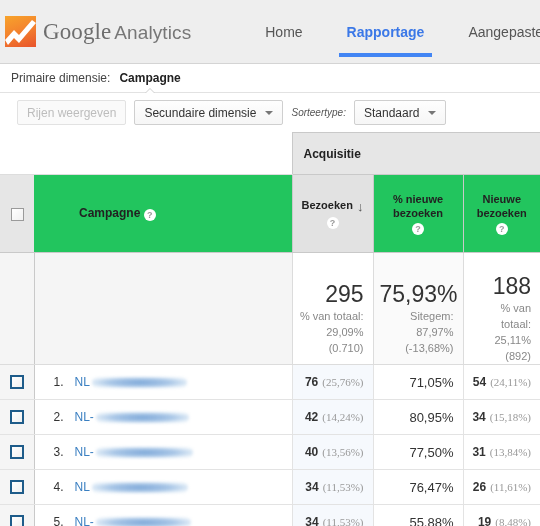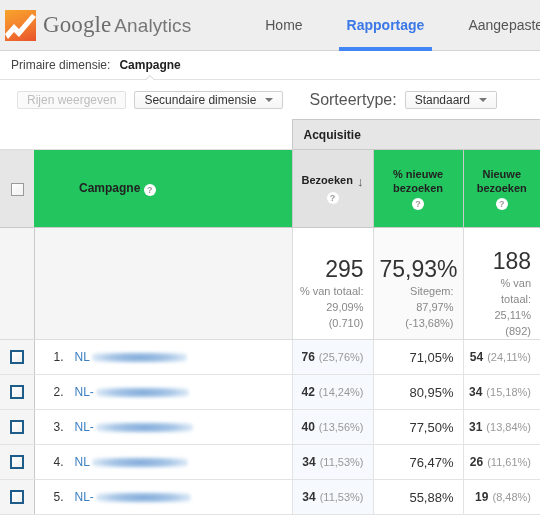--- a/index.html
+++ b/index.html
@@ -8,21 +8,21 @@
     width: 540px; height: 526px;
     overflow: hidden;
     background: #fff;
     font-family: "Liberation Sans", sans-serif;
     -webkit-font-smoothing: antialiased;
   }
 
   
   .app-header {
     position: relative;
-    height: 51px;
+    height: 64px;
     background: #eeeeee;
     border-bottom: 1px solid #d4d4d4;
     display: flex;
     align-items: center;
   }
   .brand { display: flex; align-items: center; padding-left: 5px; }
   .ga-logo {
     width: 31px; height: 31px;
     background: linear-gradient(160deg, #f7a32b 0%, #f4852e 45%, #e8532b 100%);
     position: relative;
@@ -96,21 +96,21 @@
   
   .toolbar {
     height: 39px;
     display: flex;
     align-items: center;
     padding-left: 17px;
     background: #fff;
     gap: 8px;
   }
   .btn {
-    height: 18px;
+    height: 25px;
     display: inline-flex;
     align-items: center;
     padding: 0 9px;
     border: 1px solid #cfcfcf;
     border-radius: 2px;
     background: linear-gradient(#fefefe, #f6f6f6);
     font-size: 12px;
     color: #333;
     white-space: nowrap;
     cursor: pointer;
@@ -121,21 +121,21 @@
     border-color: #e2e2e2;
     cursor: default;
   }
   .btn .caret {
     margin-left: 9px;
     width: 0; height: 0;
     border-left: 4px solid transparent;
     border-right: 4px solid transparent;
     border-top: 4px solid #777;
   }
-  .tool-label { font-size: 16px; color: #555; margin-left: 18px; white-space: nowrap; }
+  .tool-label { font-size: 10px; color: #555; margin-left: 0; white-space: nowrap; font-style: italic; }
 
   
   .table-wrap { position: relative; }
   table.data {
     width: 540px;
     border-collapse: collapse;
     table-layout: fixed;
     font-size: 12px;
   }
   table.data td, table.data th { padding: 0; vertical-align: middle; }
@@ -146,21 +146,21 @@
   .col-m2   { width: 90px; }
   .col-m3   { width: 77px; }
 
   
   .grp-blank { background: #fff; border-bottom: 1px solid #ddd; }
   .grp-acq {
     background: #e6e6e6;
     border-left: 1px solid #c9c9c9;
     border-top: 1px solid #c9c9c9;
     border-bottom: 1px solid #c9c9c9;
-    height: 30px;
+    height: 42px;
     padding: 0 0 0 11px !important;
     font-weight: bold;
     font-size: 12px;
     color: #222;
     text-align: left;
   }
 
   
   .hdr {
     background: #22c55e;
@@ -243,21 +243,21 @@
   td.m-cell {
     border-left: 1px solid #e3e3e3;
     text-align: right;
     padding-right: 9px !important;
     color: #333;
     background: #fff;
     white-space: nowrap;
   }
   td.m-cell.sorted { background: #f6f9fd; }
   td.m-cell .v { font-weight: bold; font-size: 12px; }
-  td.m-cell .pc { color: #999; font-size: 11px; margin-left: 4px; }
+  td.m-cell .pc { color: #999; font-size: 11px; margin-left: 4px; font-family: Liberation Serif, serif; }
   td.m-cell.plain { font-size: 13px; }
 
   
   .cbx {
     width: 13px; height: 13px;
     border: 1px solid #9a9a9a;
     background: linear-gradient(135deg, #fff 0%, #f0f0f0 100%);
     display: inline-block;
     vertical-align: middle;
     cursor: pointer;

